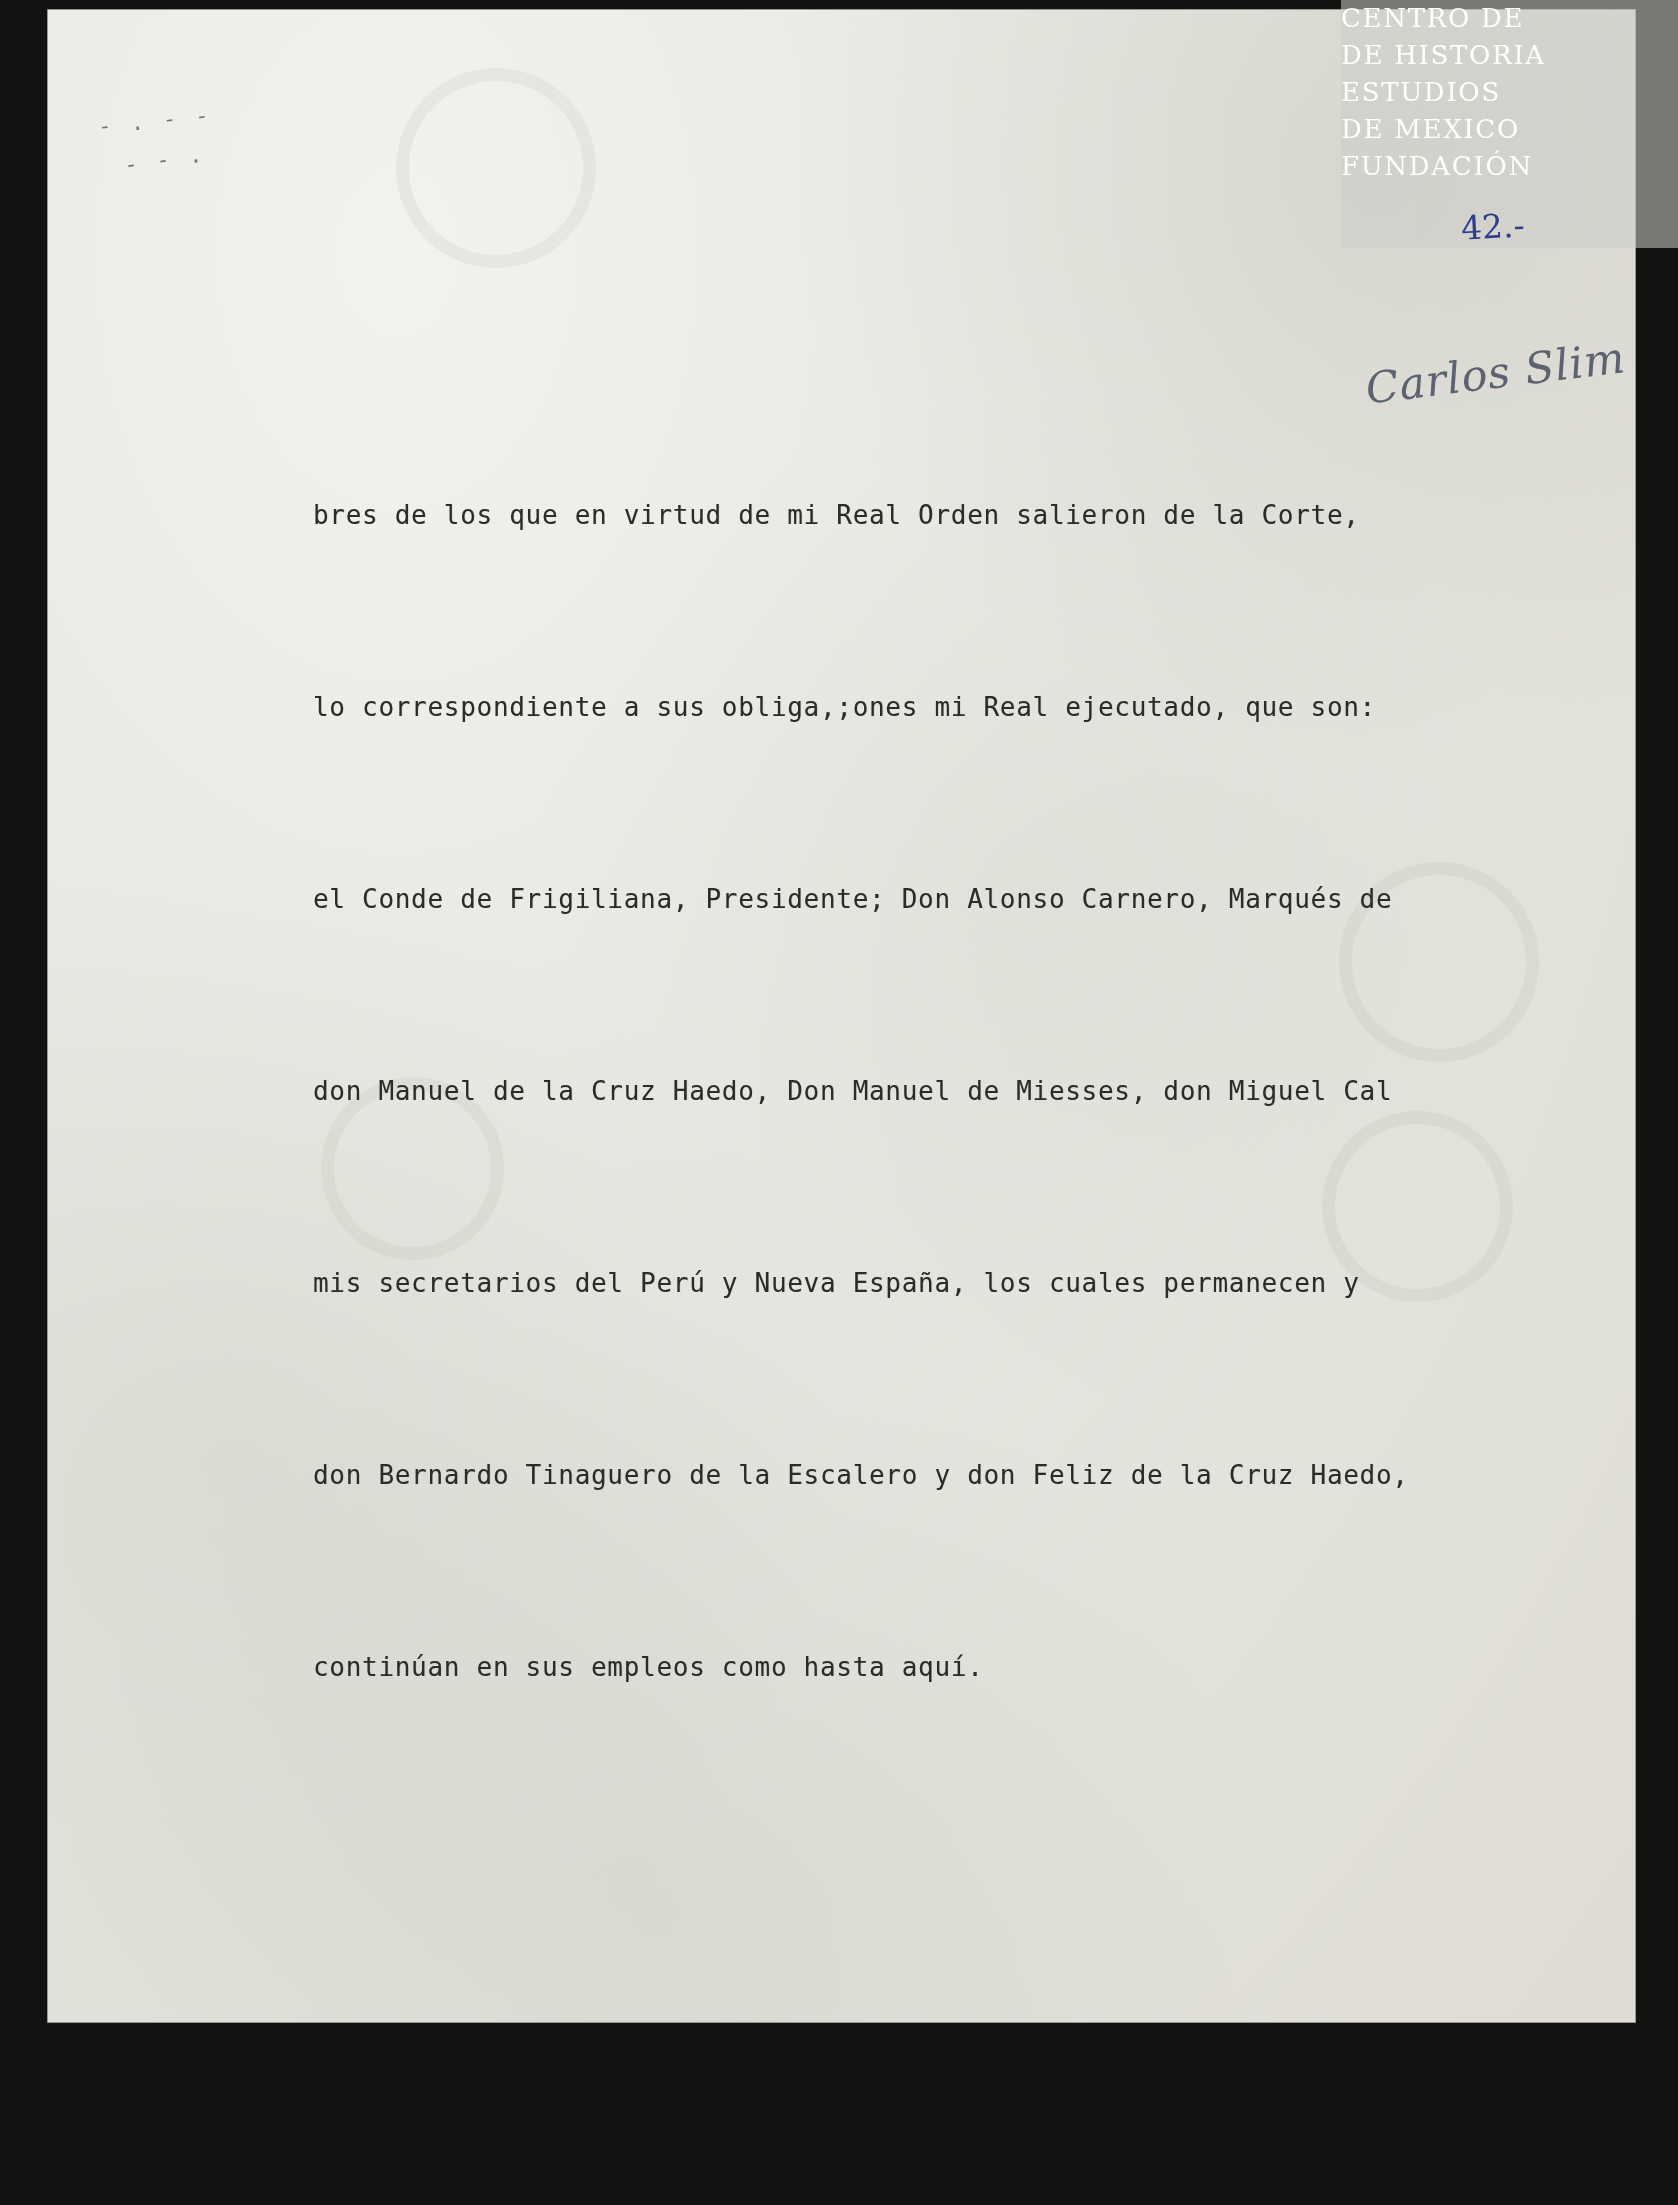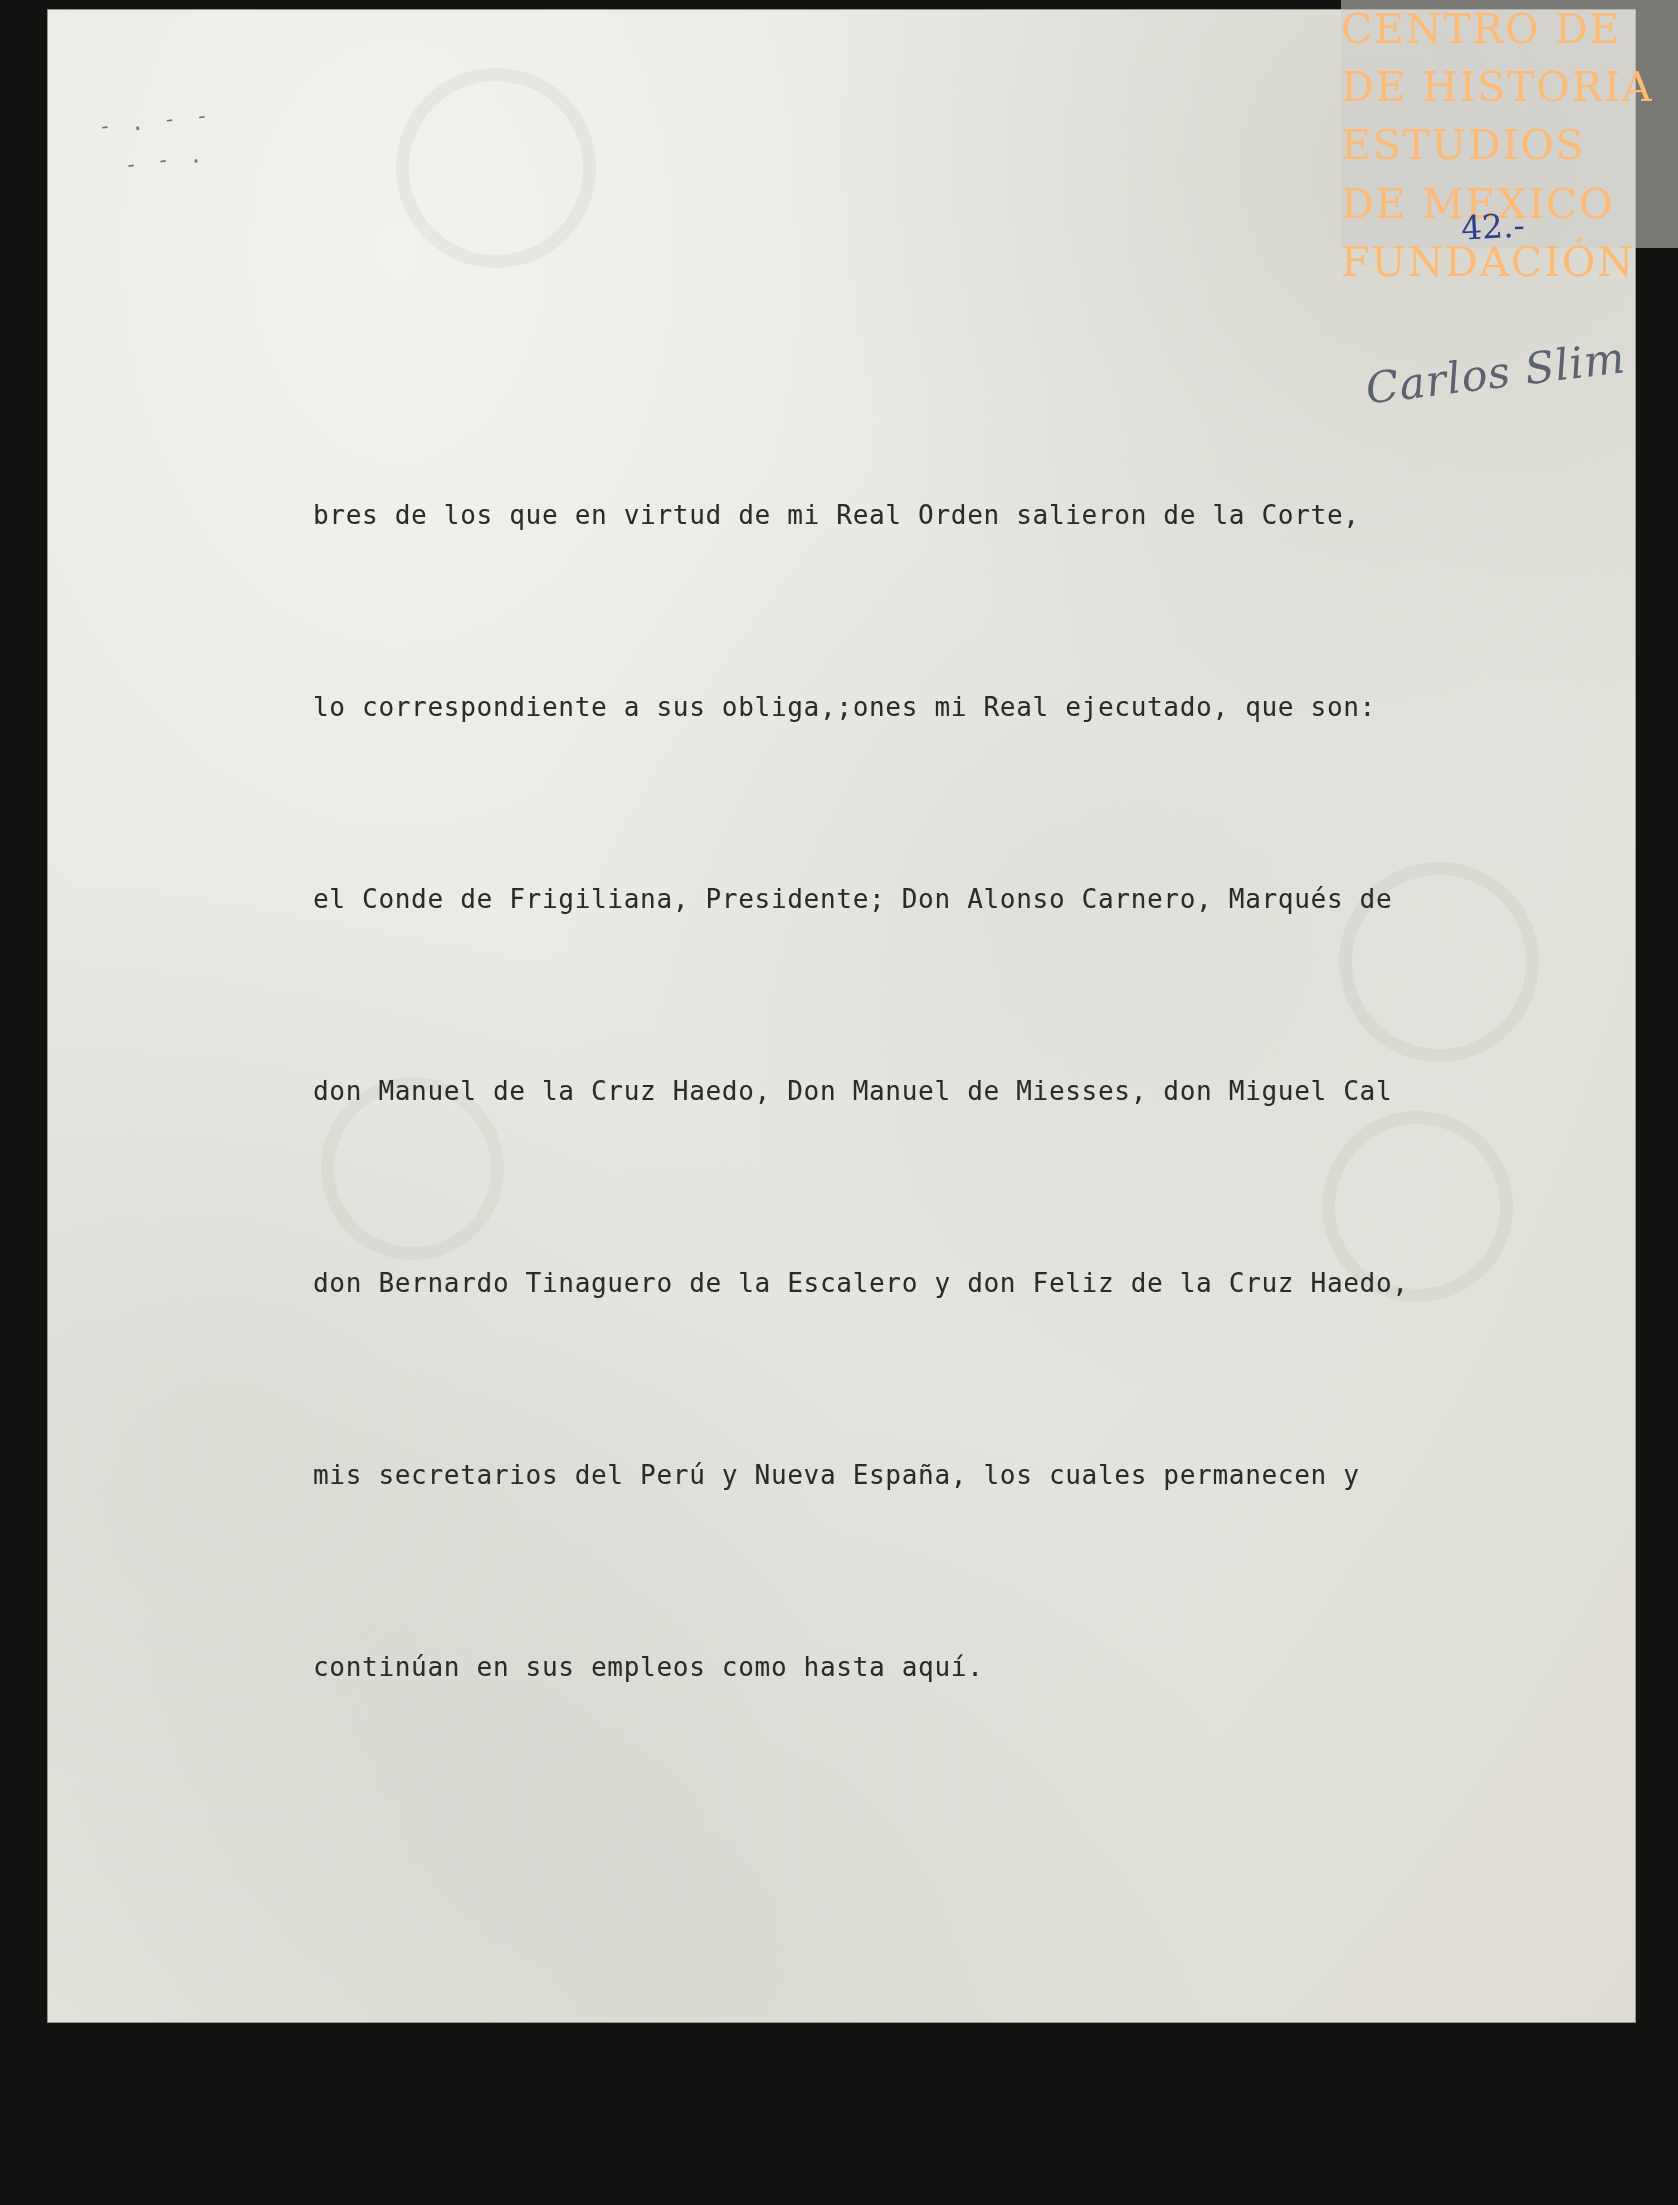--- a/index.html
+++ b/index.html
@@ -58,25 +58,25 @@
   .wm-2 { left: 1291px; top: 852px; width: 174px; height: 174px; }
   .wm-3 { left: 1274px; top: 1101px; width: 165px; height: 165px; }
   .wm-4 { left: 273px;  top: 1067px; width: 157px; height: 157px; }
 
   
   .stamp-block {
     position: absolute;
     left: 1341px;
     top: 0px;
     width: 338px;
-    color: #fdba74;
+    color: #ffffff;
     font-family: "DejaVu Serif", serif;
     letter-spacing: 1.7px;
     line-height: 1.42;
-    font-size: 41px;
+    font-size: 26px;
     z-index: 6;
     pointer-events: none;
   }
   .stamp-line { white-space: nowrap; }
   .stamp-bg {
     position: absolute;
     left: 1341px;
     top: 0;
     width: 338px;
     height: 248px;
@@ -165,22 +165,22 @@
 
 <div class="pencil-mark pm-1">- . - -</div>
 <div class="pencil-mark pm-2">- - .</div>
 
 <div class="typed-body">
 
   <span class="typed-line">bres de los que en virtud de mi Real Orden salieron de la Corte,</span>
   <span class="typed-line">lo correspondiente a sus obliga,;ones mi Real ejecutado, que son:</span>
   <span class="typed-line">el Conde de Frigiliana, Presidente; Don Alonso Carnero, Marqués de</span>
   <span class="typed-line">don Manuel de la Cruz Haedo, Don Manuel de Miesses, don Miguel Cal</span>
+  <span class="typed-line">mis secretarios del Perú y Nueva España, los cuales permanecen y</span>
   <span class="typed-line">don Bernardo Tinaguero de la Escalero y don Feliz de la Cruz Haedo,</span>
-  <span class="typed-line">mis secretarios del Perú y Nueva España, los cuales permanecen y</span>
   <span class="typed-line">continúan en sus empleos como hasta aquí.</span>
 
   
   
   
 
   
   
   
   

